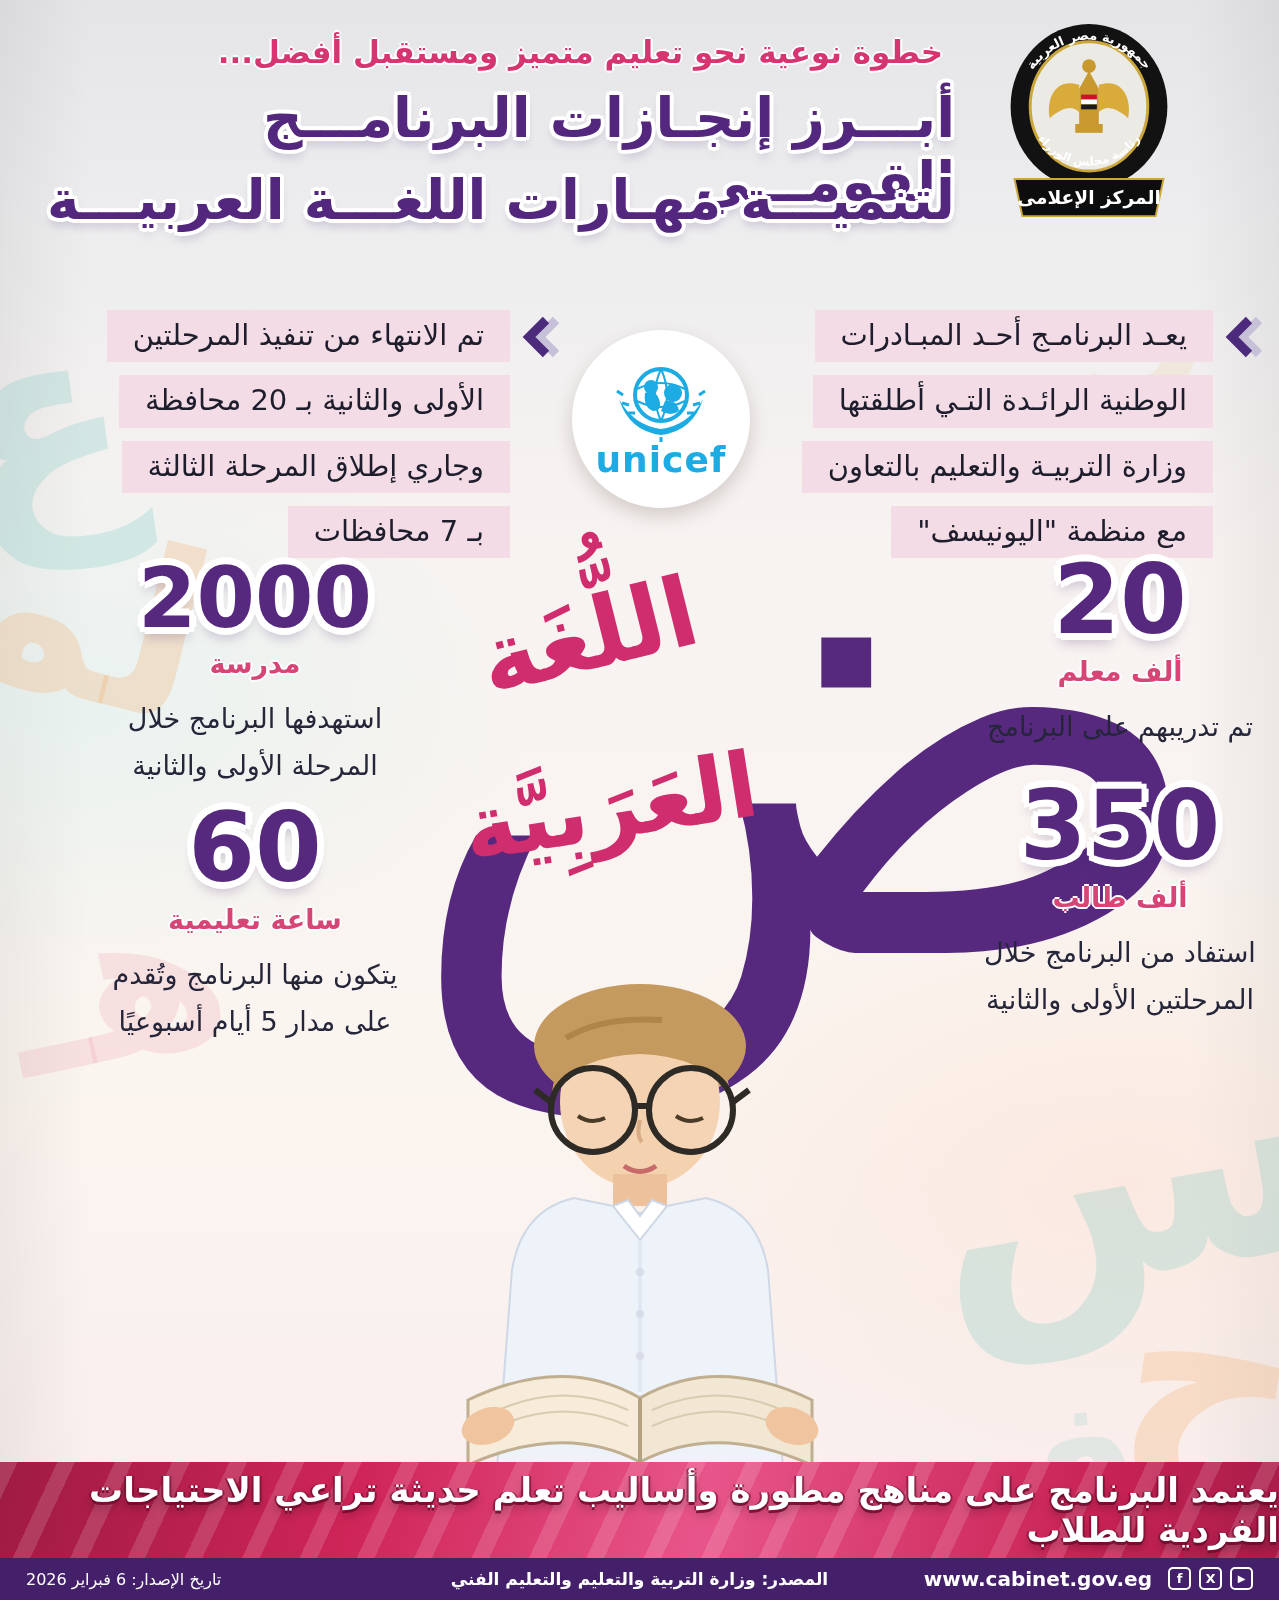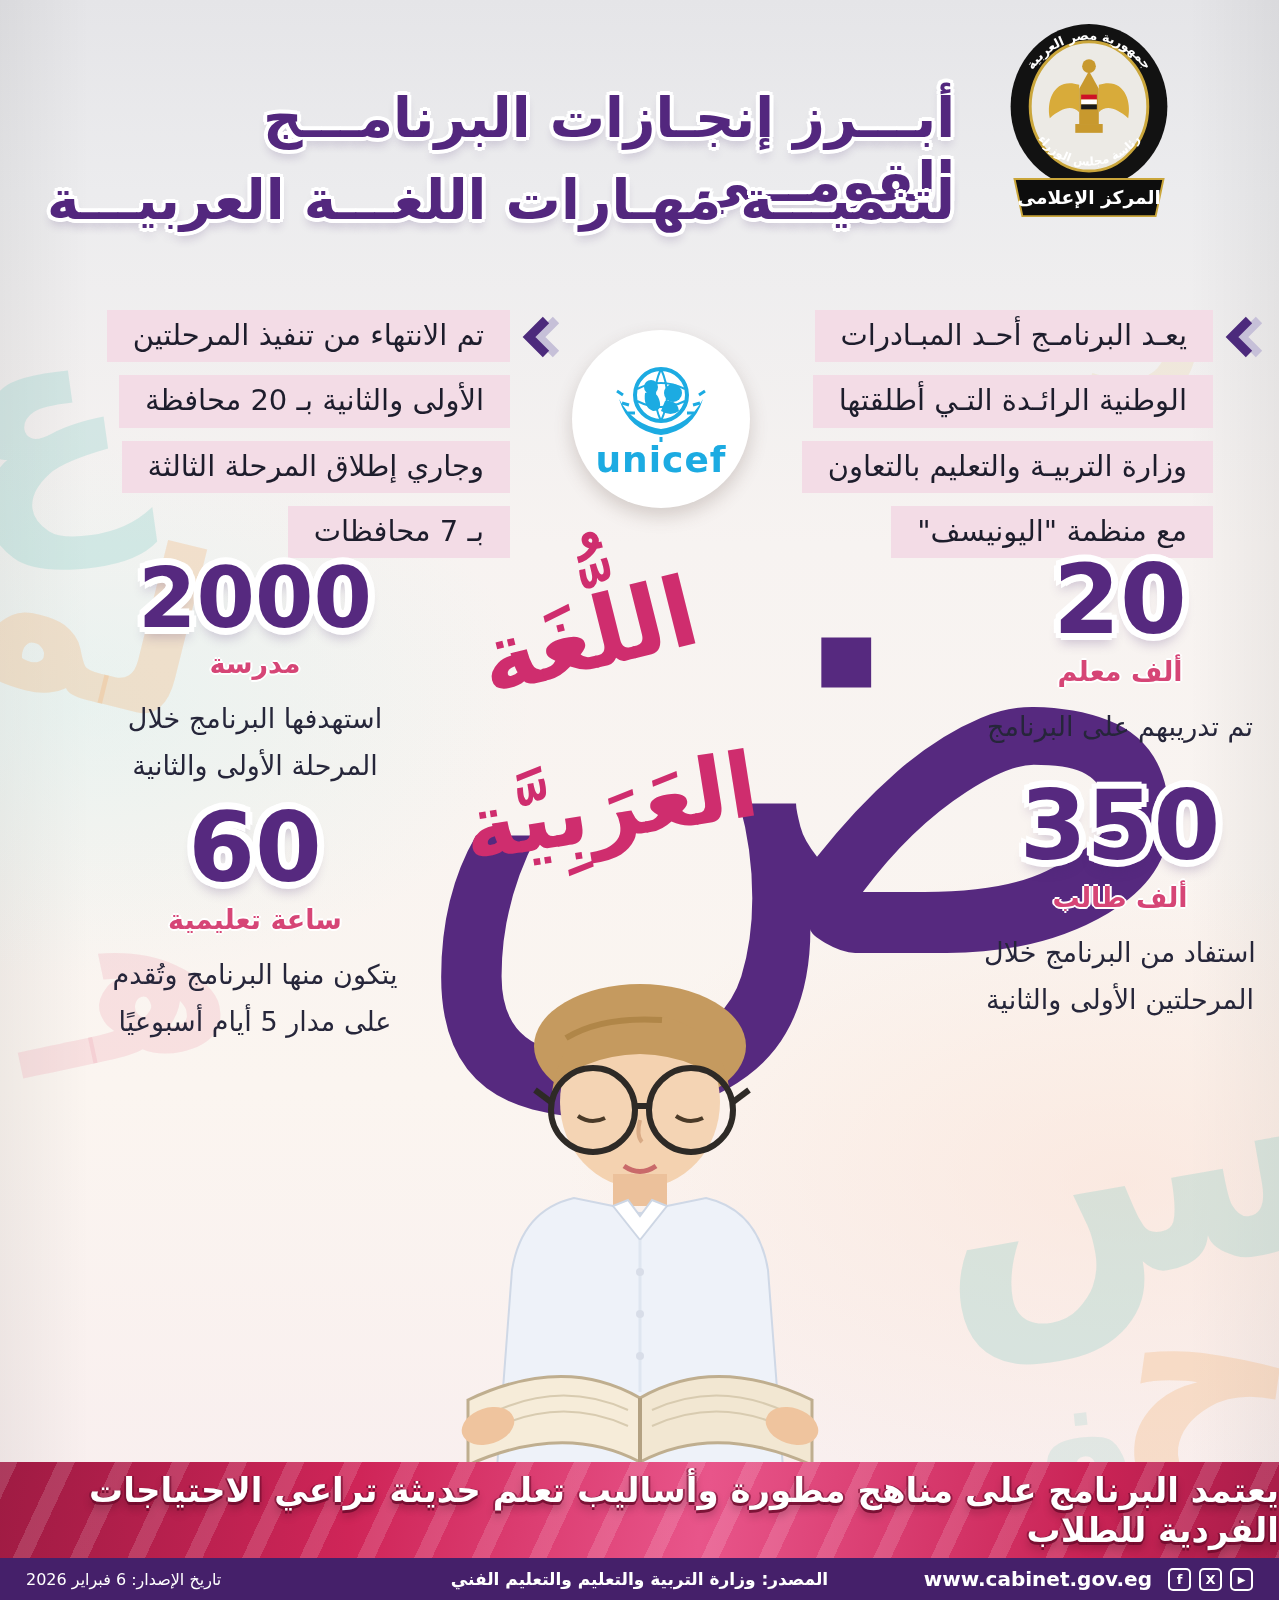--- a/index.html
+++ b/index.html
@@ -71,21 +71,21 @@
       repeating-linear-gradient(115deg, rgba(255,255,255,.14) 0 16px, rgba(255,255,255,0) 16px 52px),
       linear-gradient(100deg,#9f1b43 0%,#cf2558 28%,#e8558a 55%,#c92355 85%,#a81d49 100%);}
   .banner-text{color:#fff;font-size:34px;font-weight:bold;
     text-shadow:0 3px 0 rgba(110,10,45,.85),2px 0 0 rgba(110,10,45,.6),-2px 0 0 rgba(110,10,45,.6),0 6px 8px rgba(0,0,0,.25);}
 
   
   .footer{left:0;top:1558px;width:1279px;height:42px;background:#45206a;z-index:7;
     display:flex;align-items:center;justify-content:space-between;box-sizing:border-box;padding:12px 26px;direction:ltr;}
   .f-left{color:#fff;font-size:16px;direction:rtl;flex:1;text-align:left;}
   .f-center{color:#fff;font-size:17px;font-weight:bold;direction:rtl;flex:0 0 auto;}
-  .f-right{flex:1;display:flex;justify-content:flex-end;align-items:center;gap:8px;}
+  .f-right{flex:1;display:flex;justify-content:flex-end;align-items:flex-start;gap:8px;}
   .f-site{color:#fff;font-size:20px;font-weight:bold;margin-right:8px;}
   .sicon{width:23px;height:23px;border:2px solid #fff;border-radius:5px;display:flex;align-items:center;justify-content:center;color:#fff;font-size:13px;font-weight:bold;box-sizing:border-box;}
 </style>
 </head>
 <body>
 
 <div id="canvas">
 
   <span class="decor" style="left:-48px;top:290px;font-size:260px;color:rgba(120,200,195,.26);transform:rotate(-8deg);">ع</span>
   <span class="decor" style="left:-60px;top:500px;font-size:230px;color:rgba(243,178,120,.30);transform:rotate(14deg);">لم</span>
@@ -118,20 +118,21 @@
         <textPath href="#arcT" startOffset="50%" text-anchor="middle">جمهورية مصر العربية</textPath>
       </text>
       <text font-size="12" fill="#ffffff" font-weight="bold">
         <textPath href="#arcB" startOffset="50%" text-anchor="middle">رئاسة مجلس الوزراء</textPath>
       </text>
       <path d="M24,162 L176,162 L168,200 L32,200 Z" fill="#0d0d0d" stroke="#caa63b" stroke-width="2"></path>
       <text x="100" y="188" text-anchor="middle" font-size="19" font-weight="bold" fill="#ffffff">المركز الإعلامى</text>
     </svg>
   </div>
 
+  <div class="abs rtl tagline">خطوة نوعية نحو تعليم متميز ومستقبل أفضل...</div>
   <div class="abs rtl title title1">أبـــرز إنجـازات  البرنامـــج القومـــي</div>
   <div class="abs rtl title title2">لتنميـــة مهـارات اللغـــة العربيـــة</div>
 
   <svg class="abs chev" style="right:14px;top:314px;" width="46" height="46" viewBox="0 0 46 46">
     <path d="M40,6 L23,23 L40,40" stroke="#c6c0d8" stroke-width="9" fill="none"></path>
     <path d="M30,6 L13,23 L30,40" stroke="#4c2a7c" stroke-width="9" fill="none"></path>
   </svg>
   <div class="abs rtl intro-block" style="right:66px;top:310px;width:480px;">
     <div class="intro-line"><span>يعـد البرنامـج أحـد المبـادرات</span></div>
     <div class="intro-line"><span>الوطنية الرائـدة التـي أطلقتها</span></div>

